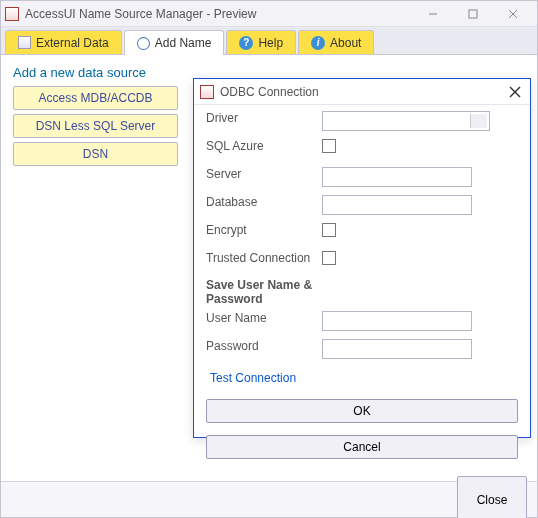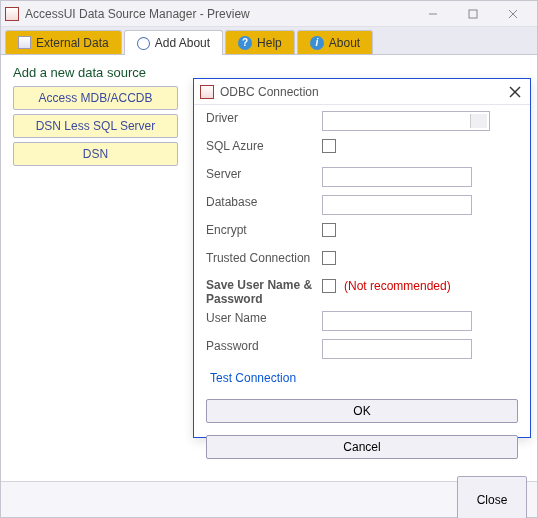--- a/index.html
+++ b/index.html
@@ -7,30 +7,30 @@
 
 
 .main-window { position: absolute; left: 0; top: 0; width: 538px; height: 518px; border: 1px solid #c6c6d0; background: #f9f9fb; }
 .titlebar { height: 26px; background: #f3f3f7; display: flex; align-items: center; padding: 0 4px; border-bottom: 1px solid #e0e0e8; }
 .titlebar .app-icon { width: 14px; height: 14px; border: 1px solid #a33a3a; background: linear-gradient(#fff,#f6dada); margin-right: 6px; }
 .titlebar .title { color: #555; flex: 1; }
 .winbtn { width: 40px; height: 24px; display: flex; align-items: center; justify-content: center; color: #888; }
 .winbtn svg { stroke: #888; }
 
 .tabstrip { display: flex; align-items: flex-end; height: 28px; background: #e9e9f2; border-bottom: 1px solid #c6c6d0; padding-left: 4px; gap: 0; }
-.tab { height: 24px; padding: 0 12px; display: flex; align-items: center; gap: 5px; border: 1px solid #c6c6d0; border-bottom: none; background: #eab308; color: #333; border-radius: 3px 3px 0 0; margin-right: 2px; cursor: pointer; }
+.tab { height: 24px; padding: 0 12px; display: flex; align-items: center; gap: 5px; border: 1px solid #c6c6d0; border-bottom: none; background: #fde047; color: #333; border-radius: 3px 3px 0 0; margin-right: 2px; cursor: pointer; }
 .tab.active { background: #fff; position: relative; top: 1px; height: 25px; }
 .tab-icon { width: 13px; height: 13px; display:flex; align-items:center; justify-content:center;}
 .tab .link-icon::before{content:"";display:inline-block;width:11px;height:11px;border:1.5px solid #4a6fb5;border-radius:50%;transform:rotate(45deg);}
 .help-icon{width:14px;height:14px;border-radius:50%;background:#3b8fd6;color:#fff;display:flex;align-items:center;justify-content:center;font-weight:bold;font-size:10px;}
 .info-icon{width:14px;height:14px;border-radius:50%;background:#3b8fd6;color:#fff;display:flex;align-items:center;justify-content:center;font-weight:bold;font-size:10px;font-style:italic;}
 .ext-icon{width:13px;height:13px;background:linear-gradient(#fff,#e2e2f0);border:1px solid #9a9ab5;}
 
 .content { position: relative; height: calc(100% - 26px - 28px - 36px); background: #fff; padding: 10px 12px; }
-.section-title { color: #14532d; font-size: 13px; margin-bottom: 6px; }
+.section-title { color: #0369a1; font-size: 13px; margin-bottom: 6px; }
 .src-buttons { display:flex; flex-direction:column; gap:4px; width: 165px;}
 .src-btn { background:#fef9c3; border:1px solid #b6b6cc; color:#3b4aa0; text-align:center; padding:4px 6px; border-radius:2px; cursor:pointer;}
 
 .footer { position:absolute; left:0; right:0; bottom:0; height:36px; border-top:1px solid #d4d4e0; background:#f6f6fa; display:flex; align-items:center; justify-content:flex-end; padding:0 10px; }
 .btn { min-width:70px; padding:16px 16px; background:#f0f0f6; border:1px solid #a9a9c0; border-radius:2px; cursor:pointer; text-align:center; }
 
 
 .dialog { position: absolute; left: 193px; top: 78px; width: 338px; height: 360px; background: #fff; border: 1px solid #1d4ed8; box-shadow: 0 3px 10px rgba(0,0,0,0.12); }
 .dialog-title { height: 26px; display: flex; align-items:center; padding: 0 6px; border-bottom: 1px solid #e5e5ed; }
 .dialog-title .app-icon { width:14px;height:14px;border:1px solid #a33a3a;background:linear-gradient(#fff,#f6dada);margin-right:6px;}
@@ -51,21 +51,21 @@
 .linkish { color:#0b57d0; cursor:pointer; margin: 4px 0 8px 4px; display:inline-block;}
 .dialog-buttons { display:flex; justify-content:center; gap:12px; padding: 6px 0 10px 0; flex-direction: column; }
 .dbtn { min-width:86px; padding:4px 18px; background:#f0f0f6; border:1px solid #9a9ab6; border-radius:2px; cursor:pointer; text-align:center; }
 </style>
 </head>
 <body>
 
 <div class="main-window">
   <div class="titlebar">
     <div class="app-icon"></div>
-    <div class="title">AccessUI Data Source Manager - Preview</div>
+    <div class="title">AccessUI Name Source Manager - Preview</div>
     <div class="winbtn">
         <svg width="10" height="10">
           <line x1="1" y1="5" x2="9" y2="5" stroke-width="1"></line>
         </svg>
       </div>
     <div class="winbtn">
         <svg width="10" height="10">
           <rect x="1" y="1" width="8" height="8" fill="none" stroke-width="1"></rect>
         </svg>
       </div>
@@ -77,21 +77,21 @@
       </div>
   </div>
 
   <div class="tabstrip">
     <div class="tab">
       <span class="tab-icon ext-icon"></span>
       <span>External Data</span>
     </div>
     <div class="tab active">
       <span class="tab-icon link-icon"></span>
-      <span>Add About</span>
+      <span>Add Name</span>
     </div>
     <div class="tab">
       <span class="help-icon">?</span>
       <span>Help</span>
     </div>
     <div class="tab">
       <span class="info-icon">i</span>
       <span>About</span>
     </div>
   </div>
@@ -157,24 +157,20 @@
         </div>
     </div>
     <div class="row">
       <div class="lbl">Trusted Connection</div>
       <div class="ctrl">
           <div class="chk"></div>
         </div>
     </div>
     <div class="row multiline">
       <div class="lbl">Save User Name &amp; Password</div>
-      <div class="ctrl">
-        <div class="chk"></div>
-        <span class="red">(Not recommended)</span>
-      </div>
     </div>
     <div class="row">
       <div class="lbl">User Name</div>
       <div class="ctrl">
           <input class="tinput" value="" style="">
         </div>
     </div>
     <div class="row">
       <div class="lbl">Password</div>
       <div class="ctrl">

